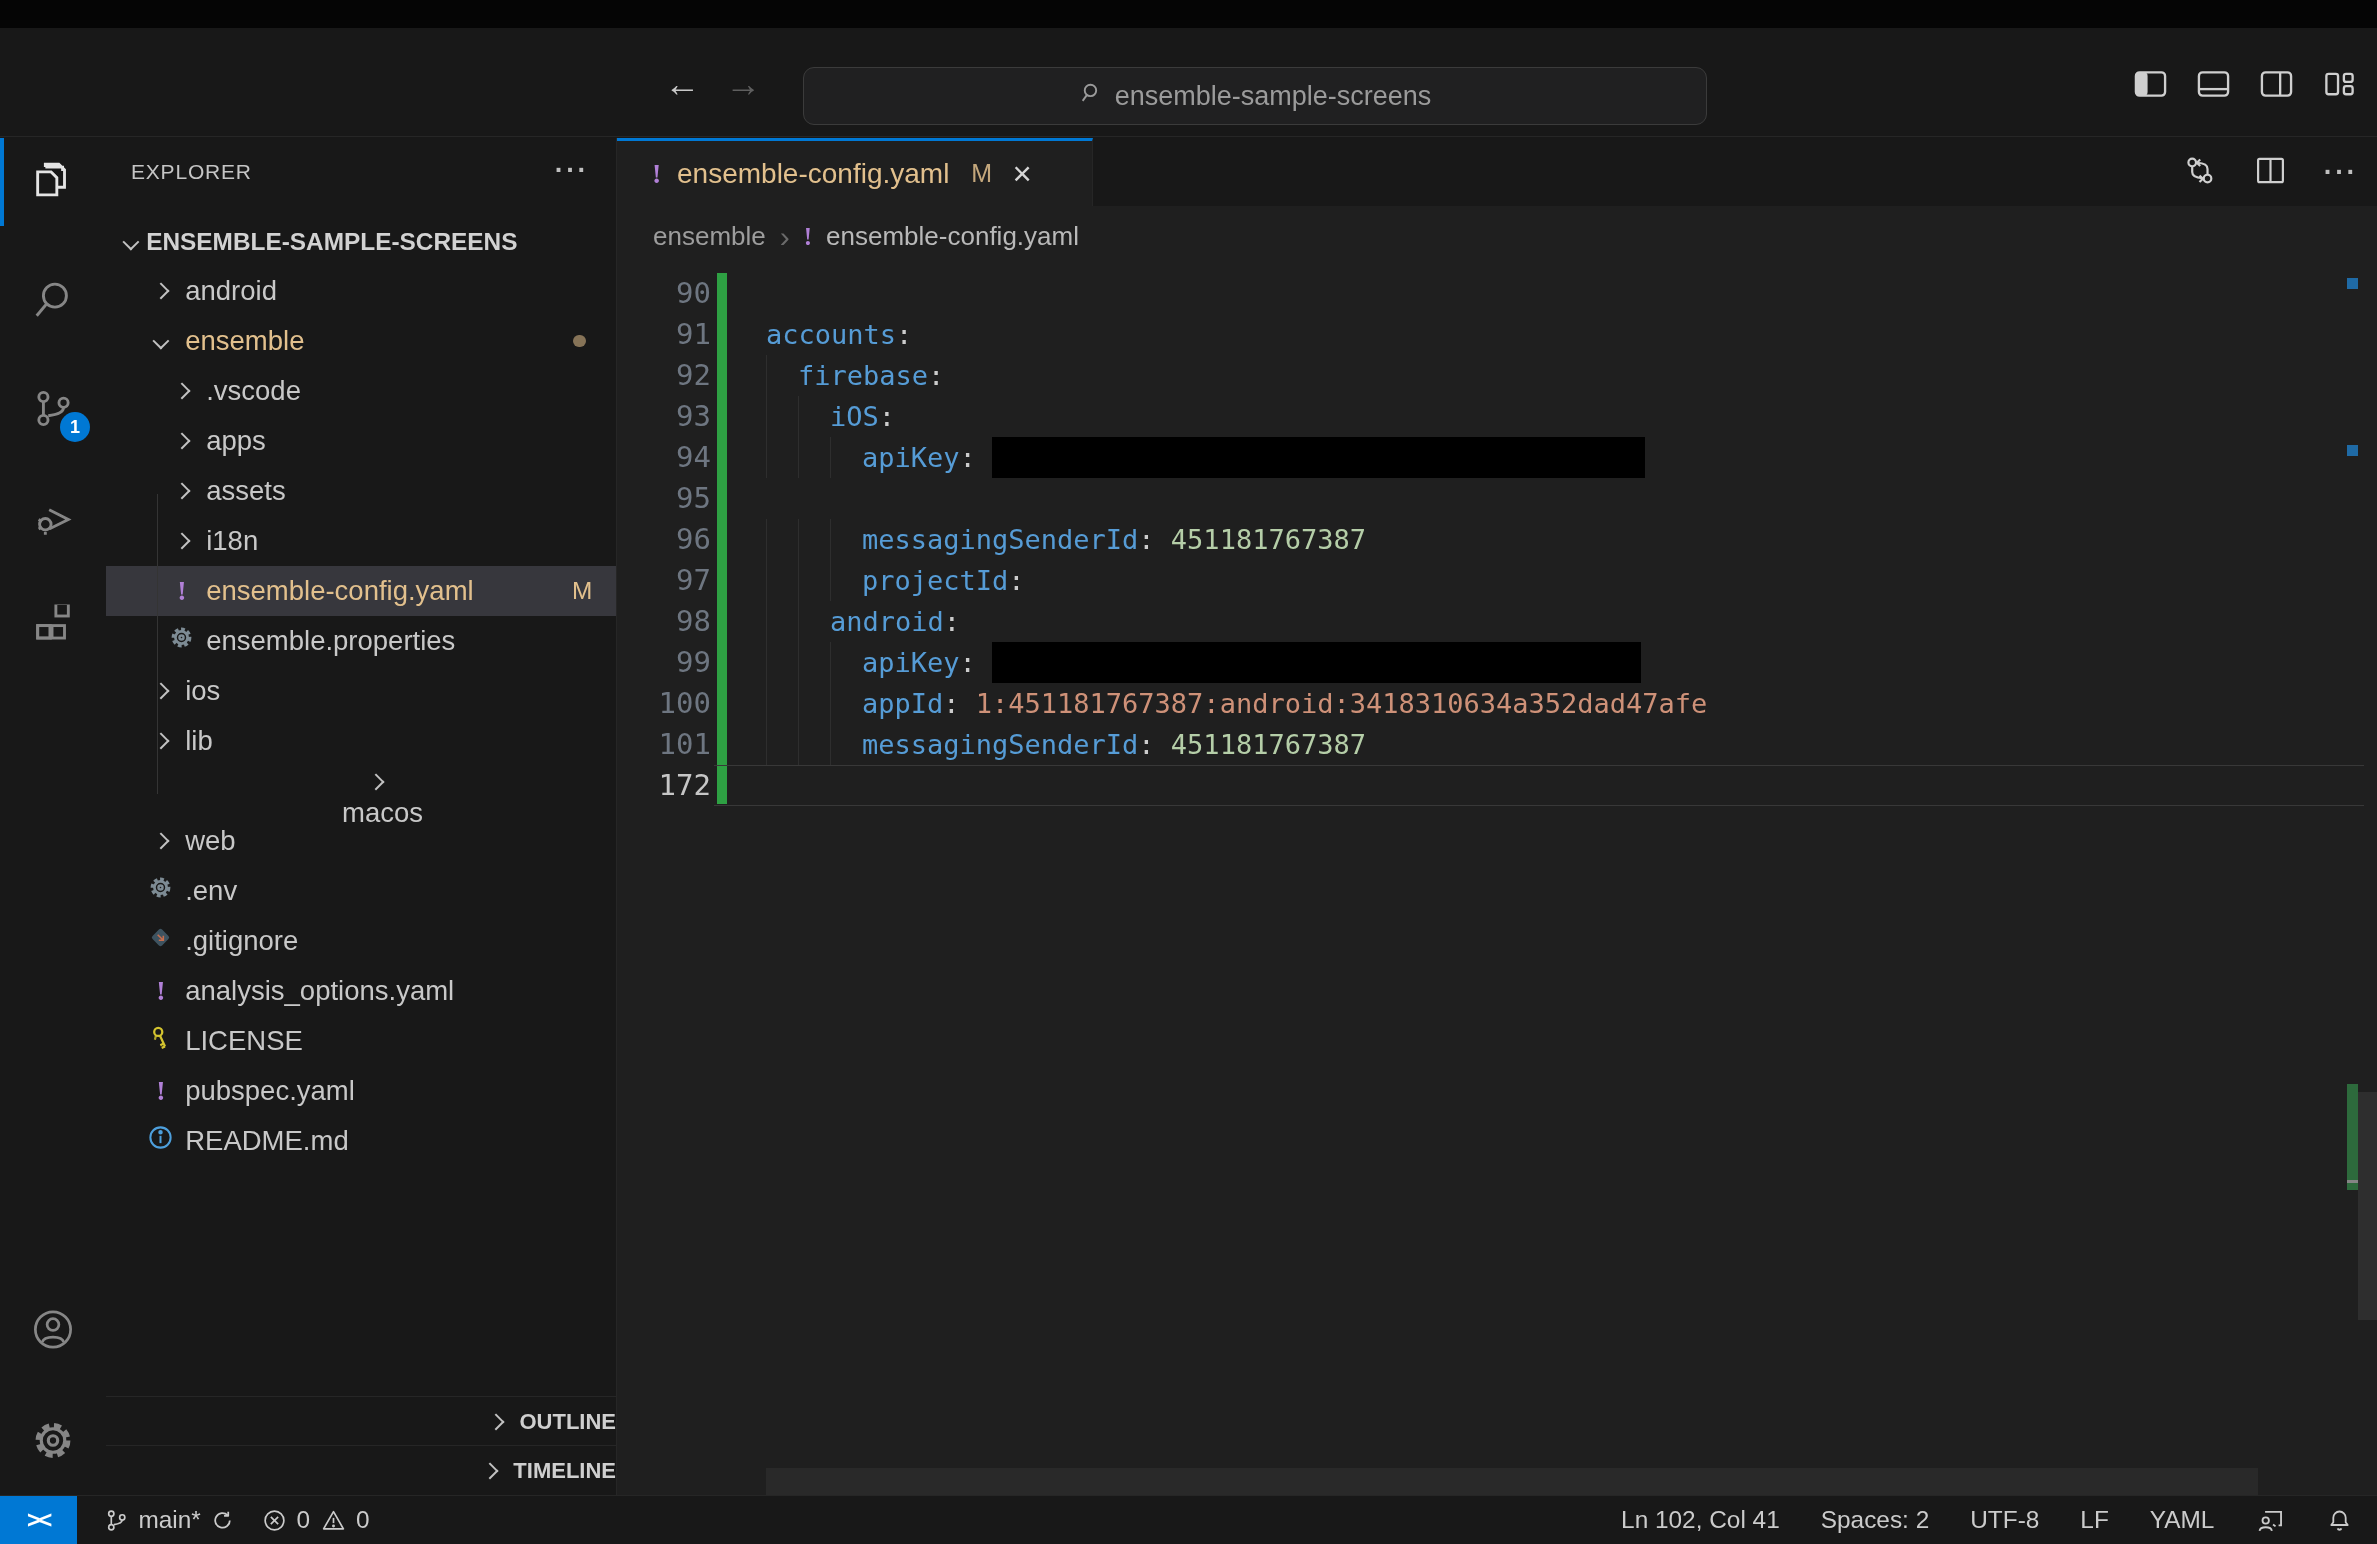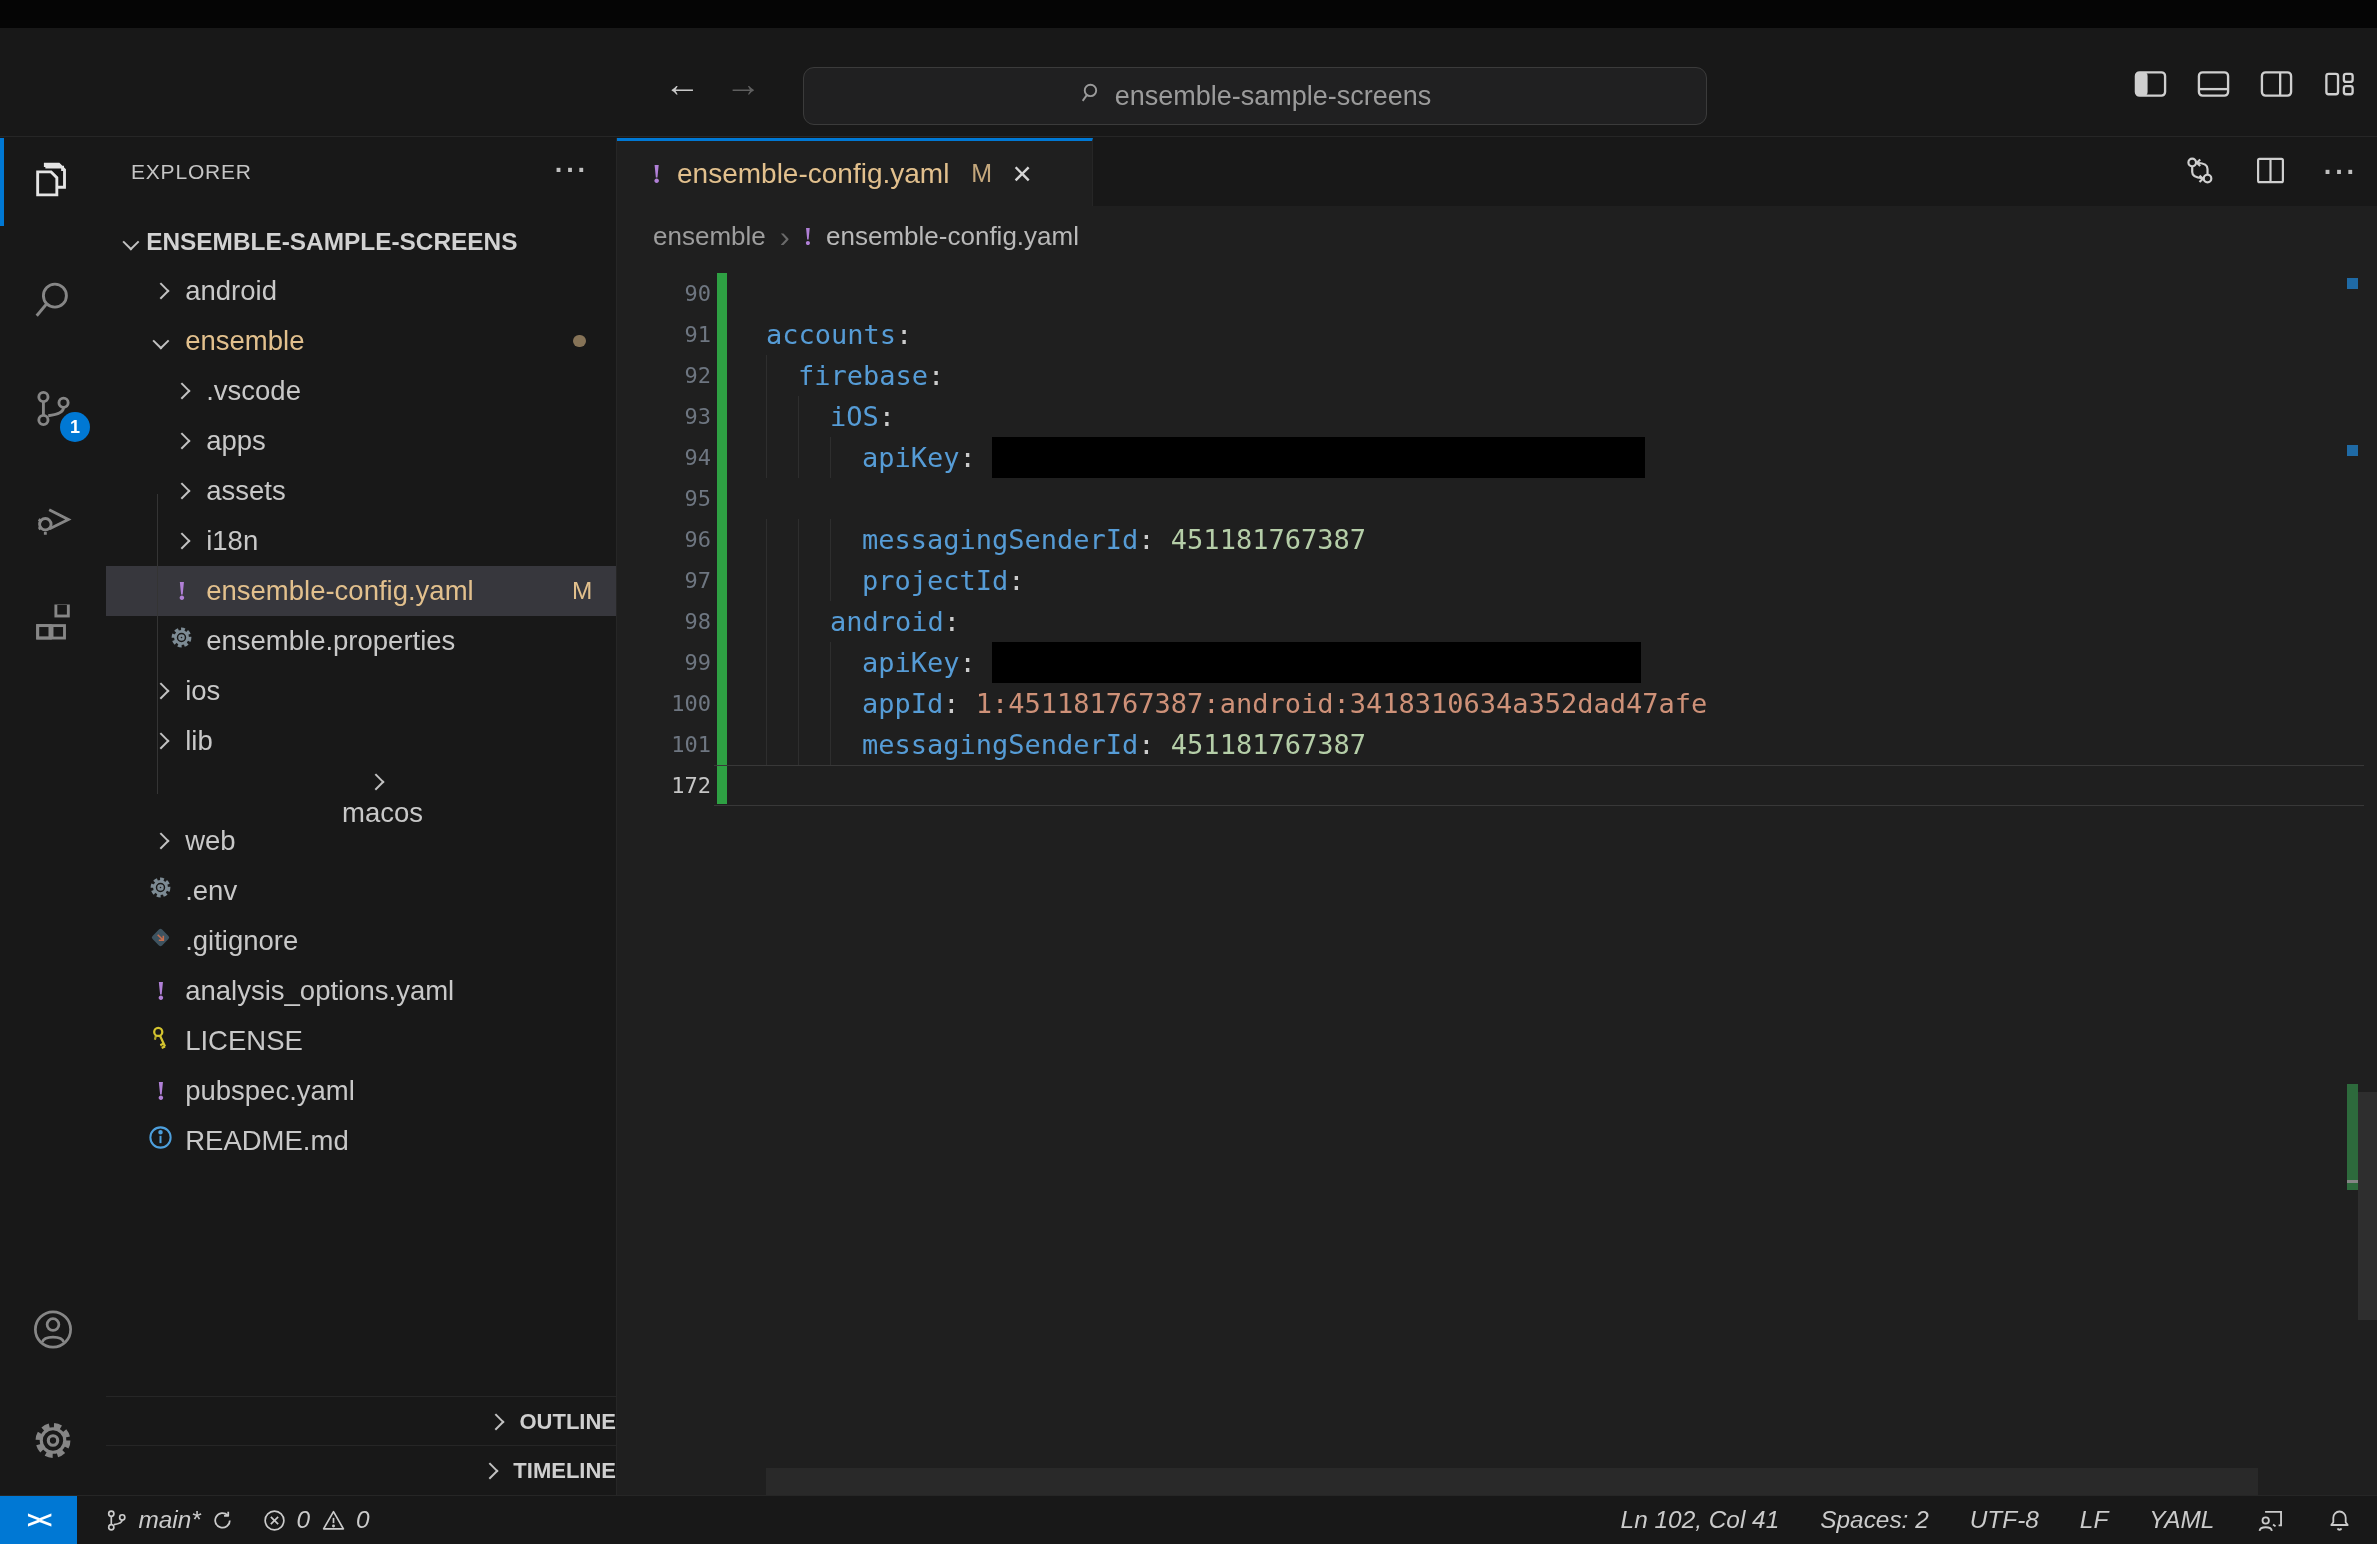--- a/index.html
+++ b/index.html
@@ -65,21 +65,21 @@
   #breadcrumb { position:absolute; left:0; top:68px; width:100%; height:61px; display:flex; align-items:center; gap:14px;
                 padding-left:36px; font-size:26px; color:#9d9d9d; }
   #breadcrumb .sep { color:#6a6a6a; font-size:30px; }
   #breadcrumb .ficon.yaml { font-size:25px; }
   #breadcrumb .file { color:#b9b9b9; }
 
   #codearea { position:absolute; left:0; top:130px; width:100%; height:1228px; overflow:hidden; }
   #gutterbar { left:100px; top:4.7px; width:10.2px; height:531px; background:#2ea043; }
   #lines { position:absolute; left:0; top:4.7px; width:100%; }
   .line { height:41px; position:relative; white-space:pre; font-family:"DejaVu Sans Mono", monospace; font-size:27px; line-height:41px; }
-  .line .ln { position:absolute; left:0; top:0; width:94px; text-align:right; font-size:22px; color:#6e7681; }
+  .line .ln { position:absolute; left:0; top:0; width:94px; text-align:right; font-size:29px; color:#6e7681; }
   .line.cur .ln { color:#c6c6c6; }
   .line .codetxt { position:absolute; left:149px; top:0; height:41px; }
   .line.cur::before { content:''; position:absolute; left:97px; right:12.6px; top:0; bottom:0;
                       border-top:1.6px solid #383838; border-bottom:1.6px solid #383838; }
   .tok-key{color:#569cd6} .tok-punct{color:#cccccc} .tok-str{color:#ce9178} .tok-num{color:#b5cea8}
   .ind { display:inline-block; width:32px; height:41px; border-left:1.6px solid #2e2e2e; vertical-align:top; }
   .redact { display:inline-block; height:41px; background:#000; vertical-align:top; }
 
   .rulermark { left:1730px; width:11px; }
   #mark1 { top:10.2px; height:11px; background:#1f6aa5; }
@@ -87,21 +87,21 @@
   #markgreen { top:816px; height:106px; background:#2d6a3c; }
   #markcursor { top:912px; left:1730px; width:30px; height:3.1px; background:#858585; }
   #vscroll { left:1741px; top:824px; width:19px; height:228px; background:#2e2e2e; }
   #hscroll { left:149px; top:1200px; width:1492px; height:28px; background:#292929; }
 
   
   #statusbar { left:0; top:1495px; width:2377px; height:49px; background:#181818; border-top:0.8px solid #262626;
                display:flex; align-items:center; font-size:24.4px; color:#cbcbcb; }
   #remote { width:77px; height:49px; background:#0078d4; color:#fff; display:flex; align-items:center; justify-content:center;
             font-weight:bold; font-size:23.6px; letter-spacing:-2.4px; flex:none; }
-  .sitem { display:flex; align-items:center; gap:9.4px; margin-left:27px;font-style:italic; }
+  .sitem { display:flex; align-items:center; gap:9.4px; margin-left:27px; }
   #sright { margin-left:auto; display:flex; align-items:center; gap:41px; padding-right:23.6px; }
   #sright .sitem { margin-left:0; }
   svg.sic { display:block; }
 </style>
 </head>
 <body>
 
 <div class="abs" id="topstrip"></div>
 <div class="abs" id="titlebar">
   <div class="abs" id="nav">

